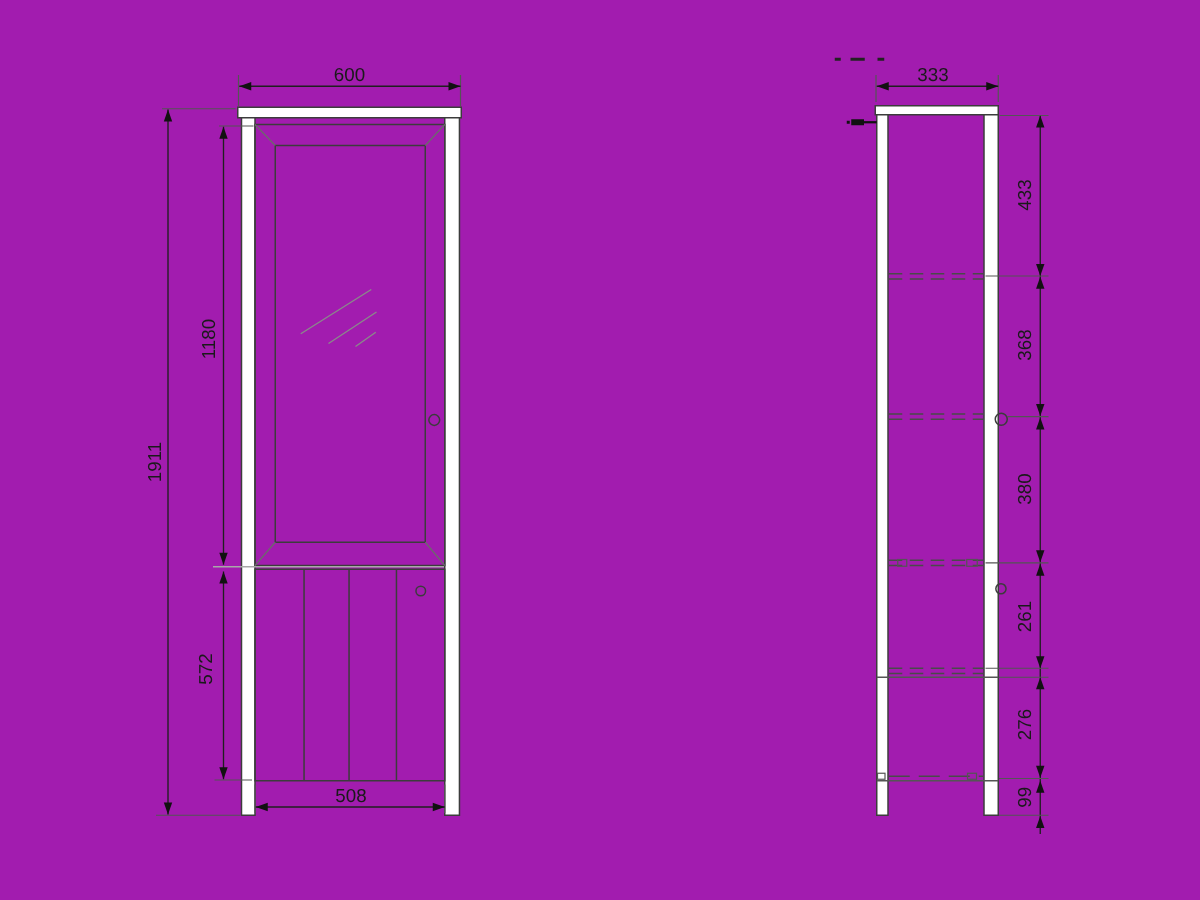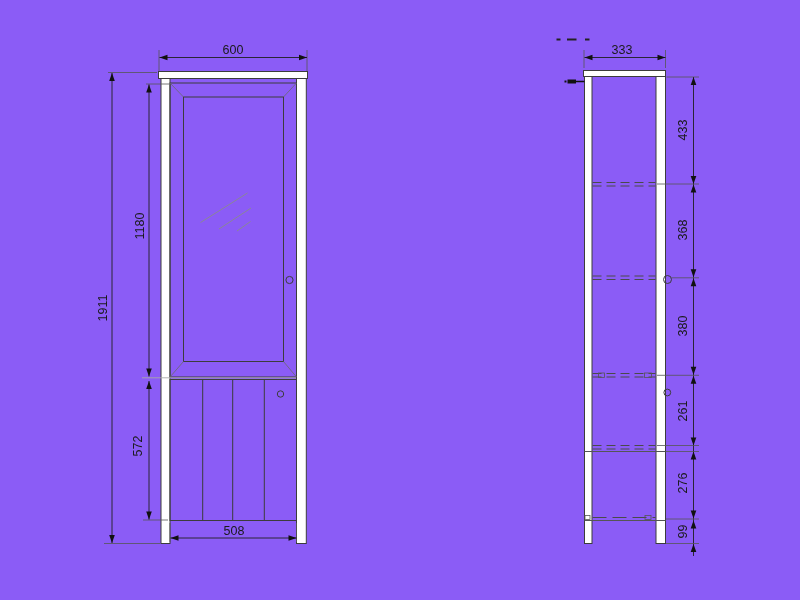--- a/index.html
+++ b/index.html
@@ -8,21 +8,21 @@
     background: #ffffff;
     width: 800px;
     height: 600px;
     overflow: hidden;
     font-family: "Liberation Sans", sans-serif;
   }
   .drawing-wrap {
     position: relative;
     width: 800px;
     height: 600px;
-    background: #8b5cf6;
+    background: #a21caf;
   }
   svg { display: block; }
   .outline  { stroke: #3c3c3c; stroke-width: 1; fill: #ffffff; }
   .edge     { stroke: #3c3c3c; stroke-width: 1; fill: none; }
   .thin     { stroke: #6b6b6b; stroke-width: 0.8; fill: none; }
   .glass    { stroke: #8a8a8a; stroke-width: 0.9; fill: none; }
   .hidden-l { stroke: #4a4a4a; stroke-width: 1; fill: none; stroke-dasharray: 9 5; }
   .hidden-b { stroke: #4a4a4a; stroke-width: 1; fill: none; stroke-dasharray: 14 6; }
   .dimline  { stroke: #1f1f1f; stroke-width: 0.9; fill: none; }
   .extline  { stroke: #555555; stroke-width: 0.8; fill: none; }

